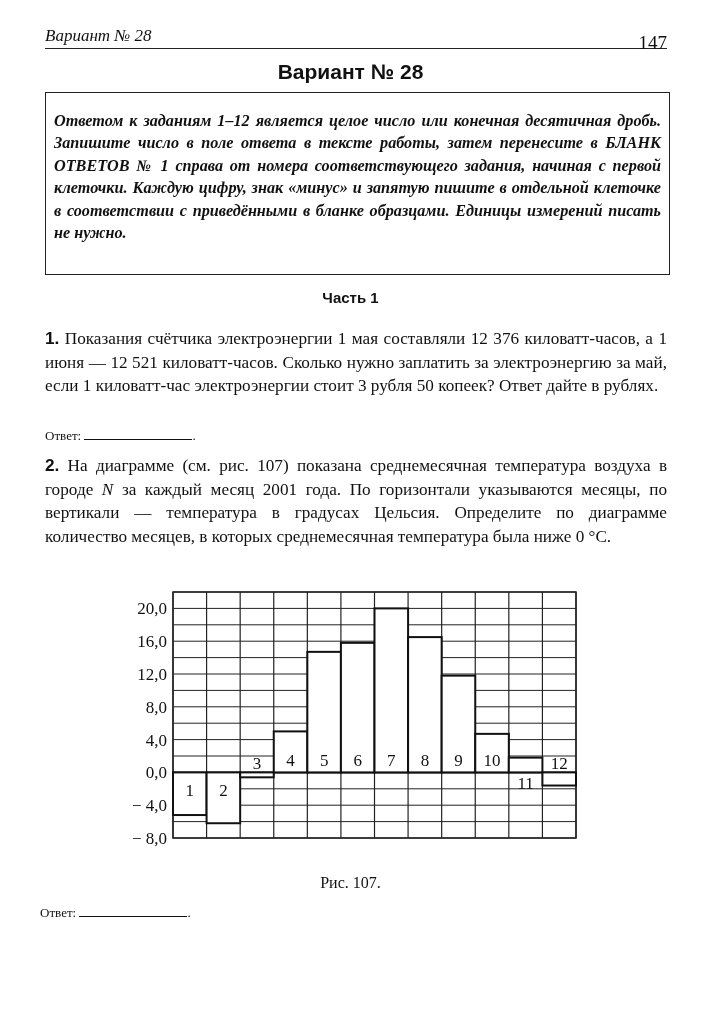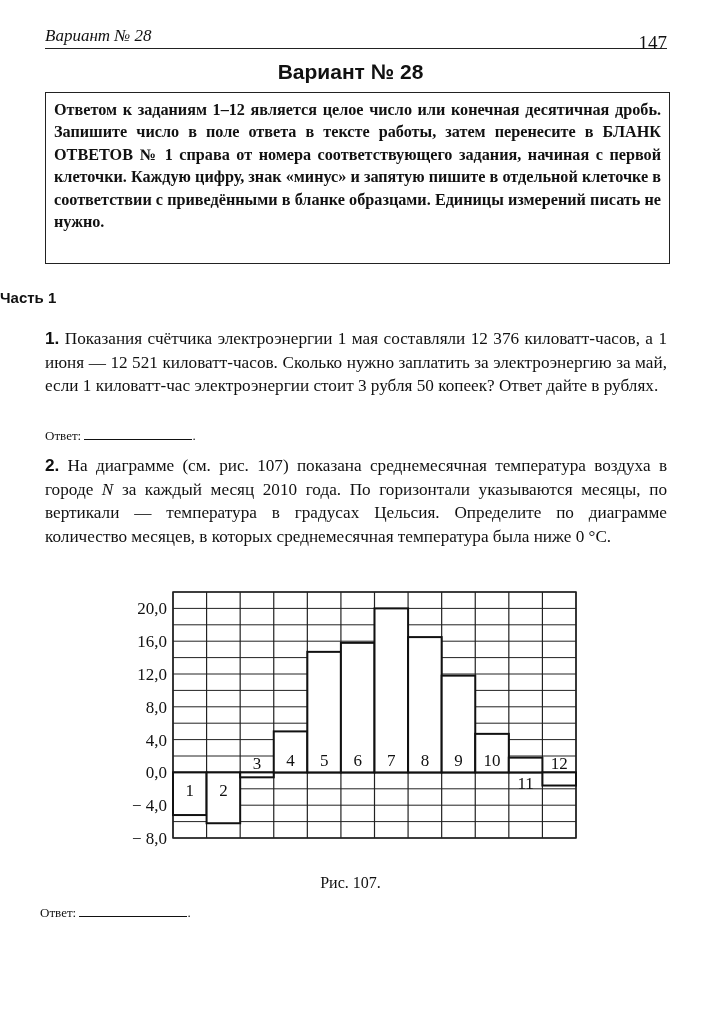--- a/index.html
+++ b/index.html
@@ -1,22 +1,22 @@
 <!DOCTYPE html>
 <html><head>
 <meta charset="utf-8">
 <style>
   html, body { margin: 0; padding: 0; background: #ffffff; }
   body { width: 701px; height: 1024px; position: relative; overflow: hidden; color: #111; font-family: "Liberation Serif", "DejaVu Serif", serif; }
   .run-header { position: absolute; left: 45px; top: 20px; width: 622px; height: 28px; border-bottom: 1.5px solid #222; }
   .run-left { position: absolute; left: 0; top: 6px; font-style: italic; font-size: 17px; }
   .run-right { position: absolute; right: 0; top: 12px; font-size: 19px; }
   .title { position: absolute; left: 0; width: 701px; top: 60px; text-align: center; font-family: "Liberation Sans", sans-serif; font-weight: bold; font-size: 21px; }
-  .instr-box { position: absolute; left: 45px; top: 92px; width: 607px; height: 158px; border: 1.5px solid #222; padding: 6px 8px 6px 8px; font-weight: bold; font-size: 16.2px; line-height: 22.4px; text-align: justify; font-family: "Liberation Serif", serif; }
-  .section { position: absolute; left: 0; width: 701px; top: 289px; font-family: "Liberation Sans", sans-serif; font-weight: bold; font-size: 15px; }
+  .instr-box { position: absolute; left: 45px; top: 92px; width: 607px; height: 158px; border: 1.5px solid #222; padding: 17px 8px 6px 8px; font-style: italic; font-weight: bold; font-size: 16.2px; line-height: 22.4px; text-align: justify; font-family: "Liberation Serif", serif; }
+  .section { position: absolute; left: 0; width: 701px; top: 289px; text-align: center; font-family: "Liberation Sans", sans-serif; font-weight: bold; font-size: 15px; }
   .task { position: absolute; left: 45px; width: 622px; font-size: 17.2px; line-height: 23.6px; text-align: justify; }
   .task b { font-family: "Liberation Sans", sans-serif; }
   #task1 { top: 327px; }
   #task2 { top: 454px; }
   .answer-line { display: inline-block; width: 108px; border-bottom: 1px solid #111; height: 16px; vertical-align: baseline; }
   .answer { position: absolute; left: 45px; font-size: 13px; }
   #ans1 { top: 423px; }
   #ans2 { top: 900px; left: 40px; }
   .chart { position: absolute; left: 110px; top: 585px; width: 480px; height: 262px; }
   .caption { position: absolute; left: 0; width: 701px; text-align: center; top: 862px; font-size: 16px; margin-top: 12px; }
@@ -39,21 +39,21 @@
   <b>1.</b>
   <span>Показания счётчика электроэнергии 1 мая составляли 12 376 киловатт-часов, а 1 июня — 12 521 киловатт-часов. Сколько нужно заплатить за электроэнергию за май, если 1 киловатт-час электроэнергии стоит 3 рубля 50 копеек? Ответ дайте в рублях.</span>
 </div>
 <div class="answer" id="ans1">
   <span>Ответ:</span>
   <span class="answer-line"></span>.
 </div>
 
 <div class="task" id="task2">
   <b>2.</b>
-  <span>На диаграмме (см. рис. 107) показана среднемесячная температура воздуха в городе </span><i>N</i><span> за каждый месяц 2010 года. По горизонтали указываются месяцы, по вертикали — температура в градусах Цельсия. Определите по диаграмме количество месяцев, в которых среднемесячная температура была ниже 0 °C.</span>
+  <span>На диаграмме (см. рис. 107) показана среднемесячная температура воздуха в городе </span><i>N</i><span> за каждый месяц 2001 года. По горизонтали указываются месяцы, по вертикали — температура в градусах Цельсия. Определите по диаграмме количество месяцев, в которых среднемесячная температура была ниже 0 °C.</span>
 </div>
 
 <svg class="chart" id="chart" viewBox="0 0 480 262" xmlns="http://www.w3.org/2000/svg">
     <line x1="63" x2="466" y1="253" y2="253" stroke="#222" stroke-width="1"></line>
     <line x1="63" x2="466" y1="236.6" y2="236.6" stroke="#222" stroke-width="1"></line>
     <line x1="63" x2="466" y1="220.2" y2="220.2" stroke="#222" stroke-width="1"></line>
     <line x1="63" x2="466" y1="203.8" y2="203.8" stroke="#222" stroke-width="1"></line>
     <line x1="63" x2="466" y1="187.4" y2="187.4" stroke="#222" stroke-width="2"></line>
     <line x1="63" x2="466" y1="171" y2="171" stroke="#222" stroke-width="1"></line>
     <line x1="63" x2="466" y1="154.6" y2="154.6" stroke="#222" stroke-width="1"></line>

